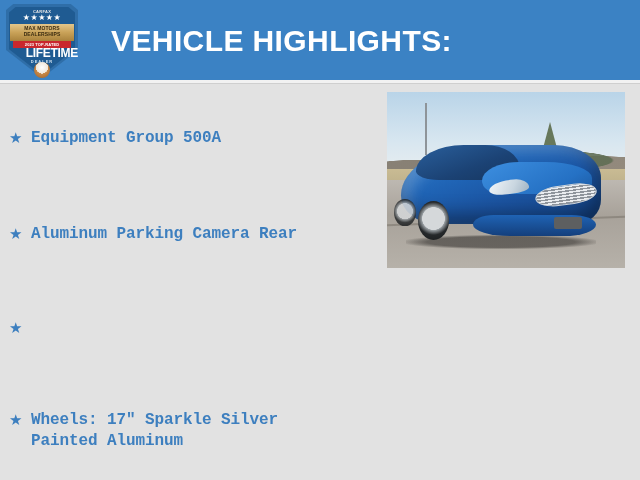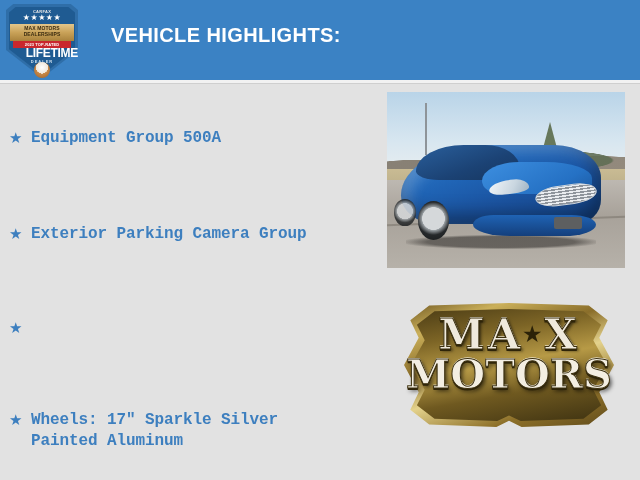--- a/index.html
+++ b/index.html
@@ -32,21 +32,21 @@
     position: absolute;
     left: 0; top: 80px;
     width: 640px; height: 3px;
     background: #f2f2f2;
     border-bottom: 1px solid #cfcfcf;
   }
   #header-title {
     position: absolute;
     left: 111px;
     top: 24px;
-    font-size: 20px;
+    font-size: 30px;
     font-weight: bold;
     letter-spacing: 0.4px;
     color: #ffffff;
     white-space: nowrap;
   }
 
   
   #carfax-badge {
     position: absolute;
     left: 6px;
@@ -392,21 +392,21 @@
 
   <div id="highlights-list">
 
     <div class="highlight-item" style="top:36px">
       <span class="bullet-star">★</span>
       <span class="highlight-text">Equipment Group 500A</span>
     </div>
 
     <div class="highlight-item" style="top:132px">
       <span class="bullet-star">★</span>
-      <span class="highlight-text">Exterior Parking Camera Group</span>
+      <span class="highlight-text">Aluminum Parking Camera Rear</span>
     </div>
 
     <div class="highlight-item" style="top:226px">
       <span class="bullet-star">★</span>
     </div>
 
     <div class="highlight-item" style="top:318px">
       <span class="bullet-star">★</span>
       <span class="highlight-text">Wheels: 17" Sparkle Silver
 Painted Aluminum</span>
@@ -427,20 +427,14 @@
     <div class="greenhouse"></div>
     <div class="hood"></div>
     <div class="headlight"></div>
     <div class="grille"></div>
     <div class="bumper"></div>
     <div class="plate"></div>
     <div class="wheel rear"></div>
     <div class="wheel front"></div>
   </div>
 
-  <div id="max-motors-logo">
-    <div class="plate-outer"></div>
-    <div class="plate-inner"></div>
-    <div class="word-max"><span>MA</span><span class="star">★</span><span>X</span></div>
-    <div class="word-motors">MOTORS</div>
-  </div>
 
 </div>
 
 </body></html>

